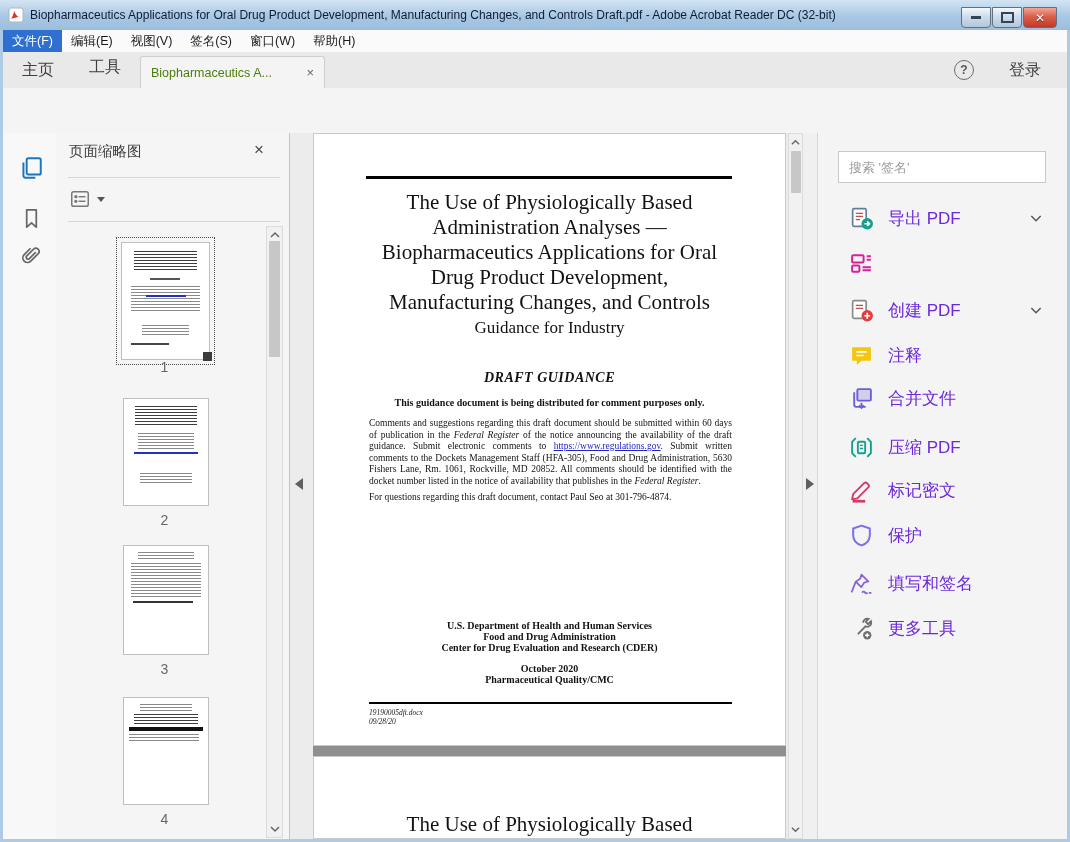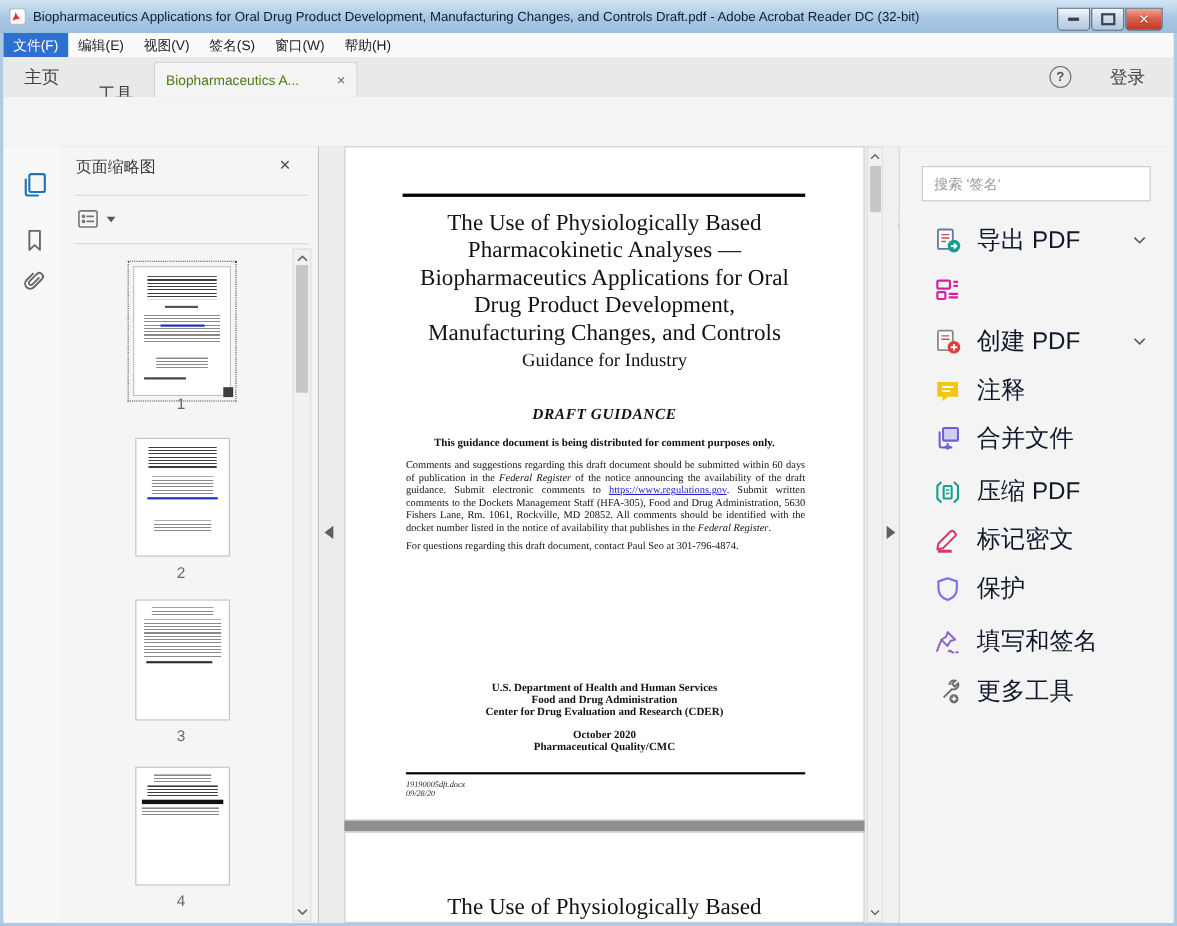--- a/index.html
+++ b/index.html
@@ -79,21 +79,21 @@
   .ital{font-style:italic;}
   .orgblock{width:100%;text-align:center;font-size:10px;font-weight:bold;line-height:11.5px;}
   .footnote{font-size:7.5px;font-style:italic;color:#222;}
   
   .rightpanel{left:817px;top:133px;width:250px;height:706px;background:#f4f4f4;border-left:1px solid #d5d5d5;box-sizing:border-box;}
   .search{left:20px;top:18px;width:208px;height:32px;border:1px solid #c9c9c9;background:#fff;box-sizing:border-box;
     font-size:13px;color:#333;padding:0 10px;font-family:inherit;}
   .search::placeholder{color:#9a9a9a;}
   .rtool{left:20px;width:214px;height:32px;display:flex;align-items:center;}
   .rtool .ric{width:26px;height:26px;margin-left:10px;display:flex;align-items:center;justify-content:center;}
-  .rtool .rlabel{font-size:22px;color:#0f172a;margin-left:14px;flex:1;white-space:nowrap;}
+  .rtool .rlabel{font-size:17px;color:#6d28d9;margin-left:14px;flex:1;white-space:nowrap;}
   svg{display:block;}
 </style>
 </head>
 <body>
 
 <div class="window">
 
   <div class="abs titlebar">
     <div class="abs" style="left:8px;top:7px;">
       <svg width="16" height="16" viewBox="0 0 16 16">
@@ -117,21 +117,21 @@
     <div class="menu-item hl">文件(F)</div>
     <div class="menu-item">编辑(E)</div>
     <div class="menu-item">视图(V)</div>
     <div class="menu-item">签名(S)</div>
     <div class="menu-item">窗口(W)</div>
     <div class="menu-item">帮助(H)</div>
   </div>
 
   <div class="abs tabbar">
     <div class="abs tabtxt" style="left:19px;top:8px;">主页</div>
-    <div class="abs tabtxt" style="left:86px;top:24px;text-decoration:underline;">工具</div>
+    <div class="abs tabtxt" style="left:86px;top:5px;">工具</div>
     <div class="abs doc-tab">
       <span class="doc-tab-label">Biopharmaceutics A...</span>
       <span class="tab-x">×</span>
     </div>
     <div class="abs helpcircle" style="left:951px;top:8px;">
         <span>?</span>
       </div>
     <div class="abs tabtxt" style="left:1006px;top:8px;">登录</div>
   </div>
 
@@ -337,21 +337,21 @@
         </svg>
     </div>
   </div>
 
   <div class="abs docarea">
     <div class="abs collapse left" style="left:5px;top:345px;"></div>
 
     <div class="abs docpage" style="left:23px;top:0;width:473px;height:613px;">
       <div class="abs rule" style="left:52px;top:42px;width:366px;height:3px;"></div>
       <div class="abs bigtitle" style="top:56px;">The Use of Physiologically Based</div>
-      <div class="abs bigtitle" style="top:81px;">Pharmacokinetic Analyses —</div>
+      <div class="abs bigtitle" style="top:81px;">Administration Analyses —</div>
       <div class="abs bigtitle" style="top:106px;">Biopharmaceutics Applications for Oral</div>
       <div class="abs bigtitle" style="top:131px;">Drug Product Development,</div>
       <div class="abs bigtitle" style="top:156px;">Manufacturing Changes, and Controls</div>
       <div class="abs subtitle" style="top:184px;">Guidance for Industry</div>
       <div class="abs draft" style="top:236px;">DRAFT GUIDANCE</div>
       <div class="abs distnote" style="top:263px;">This guidance document is being distributed for comment purposes only.</div>
       <div class="abs bodytext" style="left:55px;top:284px;width:363px;">
         <span>Comments and suggestions regarding this draft document should be submitted within 60 days of publication in the </span><span class="ital">Federal Register</span><span> of the notice announcing the availability of the draft guidance.  Submit electronic comments to </span><span class="doclink">https://www.regulations.gov</span><span>.  Submit written comments to the Dockets Management Staff (HFA-305), Food and Drug Administration, 5630 Fishers Lane, Rm. 1061, Rockville, MD  20852.  All comments should be identified with the docket number listed in the notice of availability that publishes in the </span><span class="ital">Federal Register</span><span>.</span>
       </div>
       <div class="abs bodytext" style="left:55px;top:358px;width:363px;">For questions regarding this draft document, contact Paul Seo at 301-796-4874.</div>

